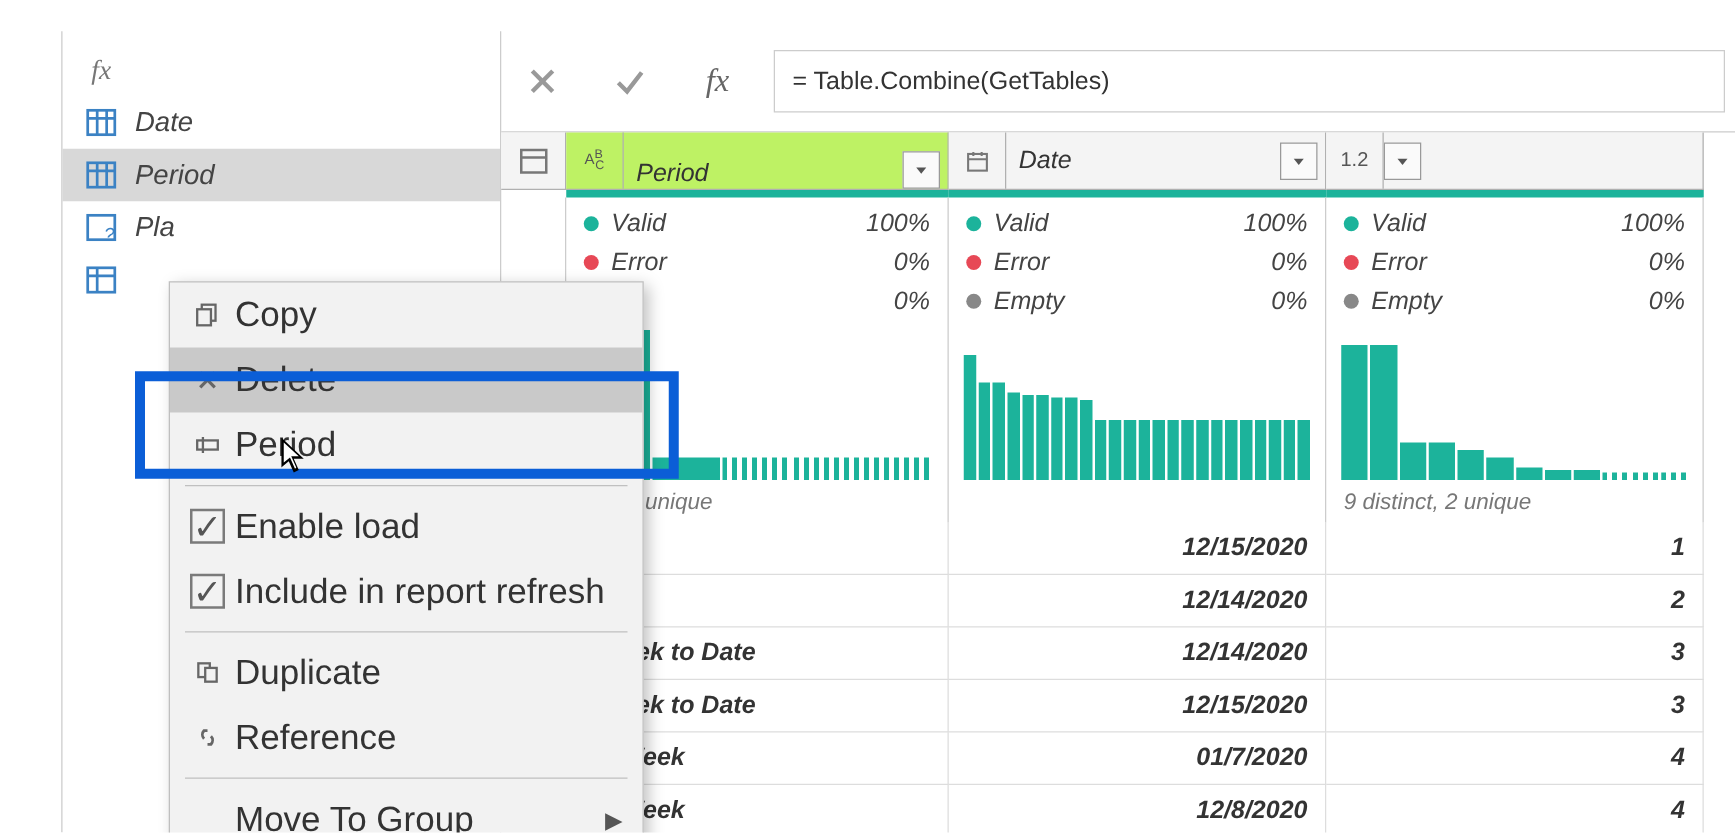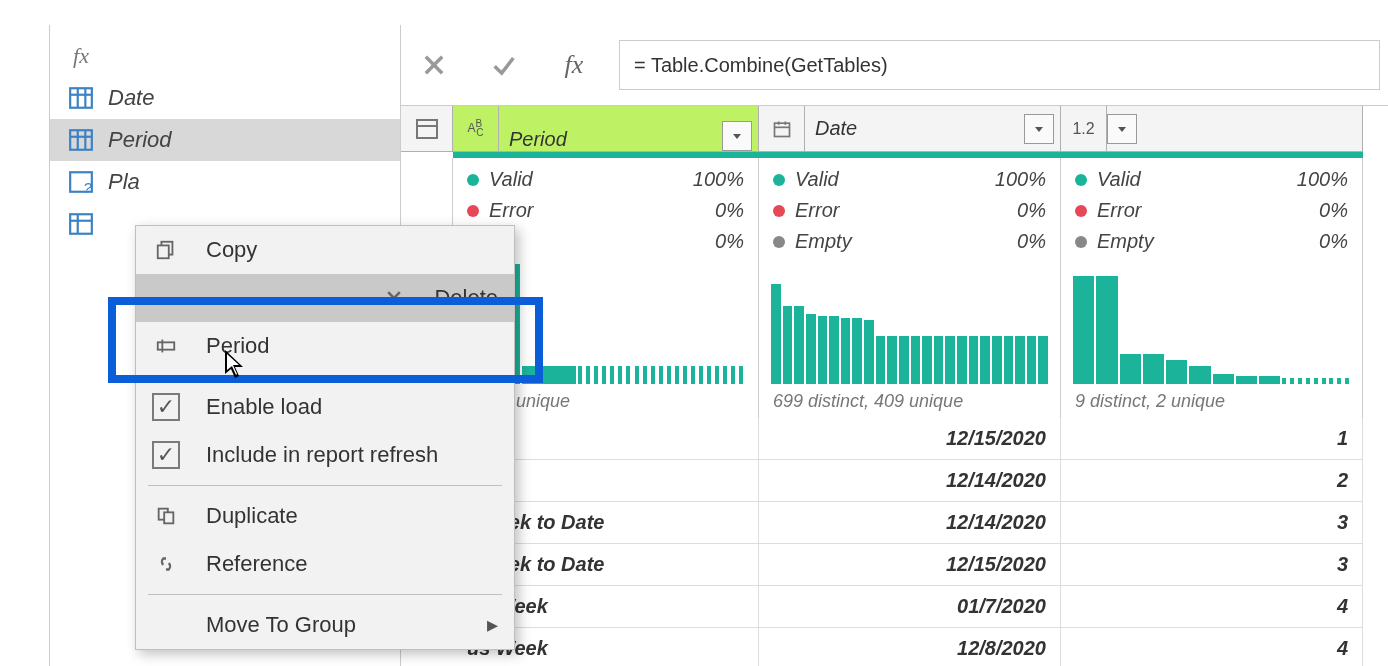--- a/index.html
+++ b/index.html
@@ -41,23 +41,23 @@
   .histogram { position: absolute; bottom: 34px; left: 12px; right: 12px; height: 120px; display: flex; align-items: flex-end; gap: 2px; }
   .histogram .bar { flex: 1; background: #1cb39b; }
   .histogram .bar.dash { background: repeating-linear-gradient(90deg,#1cb39b 0 4px,transparent 4px 8px); }
   .distinct { position: absolute; bottom: 6px; left: 14px; font-size: 18px; color: #777; font-style: italic; }
   .data-rows { }
   .data-row { display: flex; height: 42px; }
   .cell { border-right: 1px solid #ddd; border-bottom: 1px solid #ddd; display: flex; align-items: center; padding: 0 14px; font-size: 20px; color: #333; font-style: italic; font-weight: bold; }
   .cell.num { justify-content: flex-end; }
   
   .ctx { position: absolute; left: 135px; top: 225px; width: 380px; background: #f2f2f2; border: 1px solid #bfbfbf; box-shadow: 4px 4px 12px rgba(0,0,0,0.25); z-index: 50; }
-  .ctx-item { display: flex; align-items: center; gap: 26px; padding: 10px 16px; font-size: 22px; color: #333; }
+  .ctx-item { display: flex; align-items: center; gap: 8px; padding: 10px 16px; font-size: 28px; color: #333; }
   .ctx-item.disabled { color: #7c7c7c; }
-  .ctx-item.hover { background: #c9c9c9; justify-content: flex-end; }
+  .ctx-item.hover { background: #c9c9c9; }
   .ctx-ic { width: 28px; height: 28px; display:flex; align-items:center; justify-content:center; color:#555; }
   .ctx-sep { height: 1px; background: #c0c0c0; margin: 6px 12px; }
   .ctx-item .chevr { margin-left: auto; color: #555; }
   .highlight-box { position: absolute; border: 8px solid #0b5ed7; left: 108px; top: 297px; width: 435px; height: 86px; z-index: 60; pointer-events: none; }
   .cursor { position: absolute; left: 225px; top: 350px; z-index: 70; pointer-events: none; }
   .chk { width:28px; height:28px; border:2px solid #7a7a7a; display:inline-flex; align-items:center; justify-content:center; color:#555; }
   
   .w-period { width: 306px; }
   .w-date { width: 302px; }
   .w-sort { width: 302px; }
@@ -257,21 +257,20 @@
               <div class="bar" style="height: 40%;"></div>
               <div class="bar" style="height: 40%;"></div>
               <div class="bar" style="height: 40%;"></div>
               <div class="bar" style="height: 40%;"></div>
               <div class="bar" style="height: 40%;"></div>
               <div class="bar" style="height: 40%;"></div>
               <div class="bar" style="height: 40%;"></div>
               <div class="bar" style="height: 40%;"></div>
               <div class="bar" style="height: 40%;"></div>
             </div>
-          <div class="distinct">699 distinct, 409 unique</div>
         </div>
 
         <div class="profile w-sort">
           <div class="line">
               <span><span class="dot valid"></span><span>Valid</span></span>
               <span>100%</span>
             </div>
           <div class="line">
               <span><span class="dot error"></span><span>Error</span></span>
               <span>0%</span>

